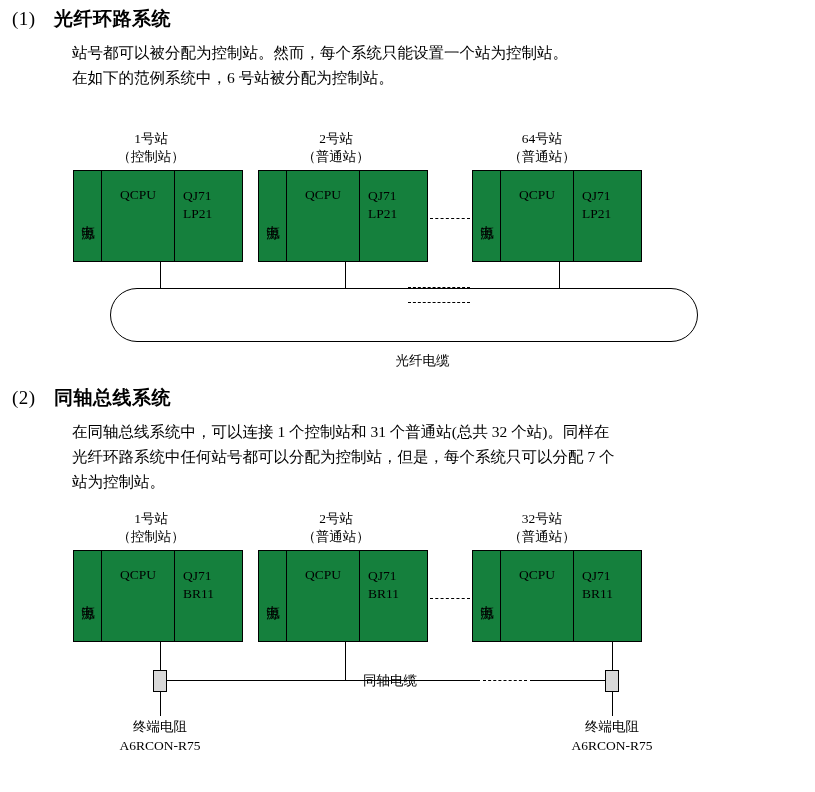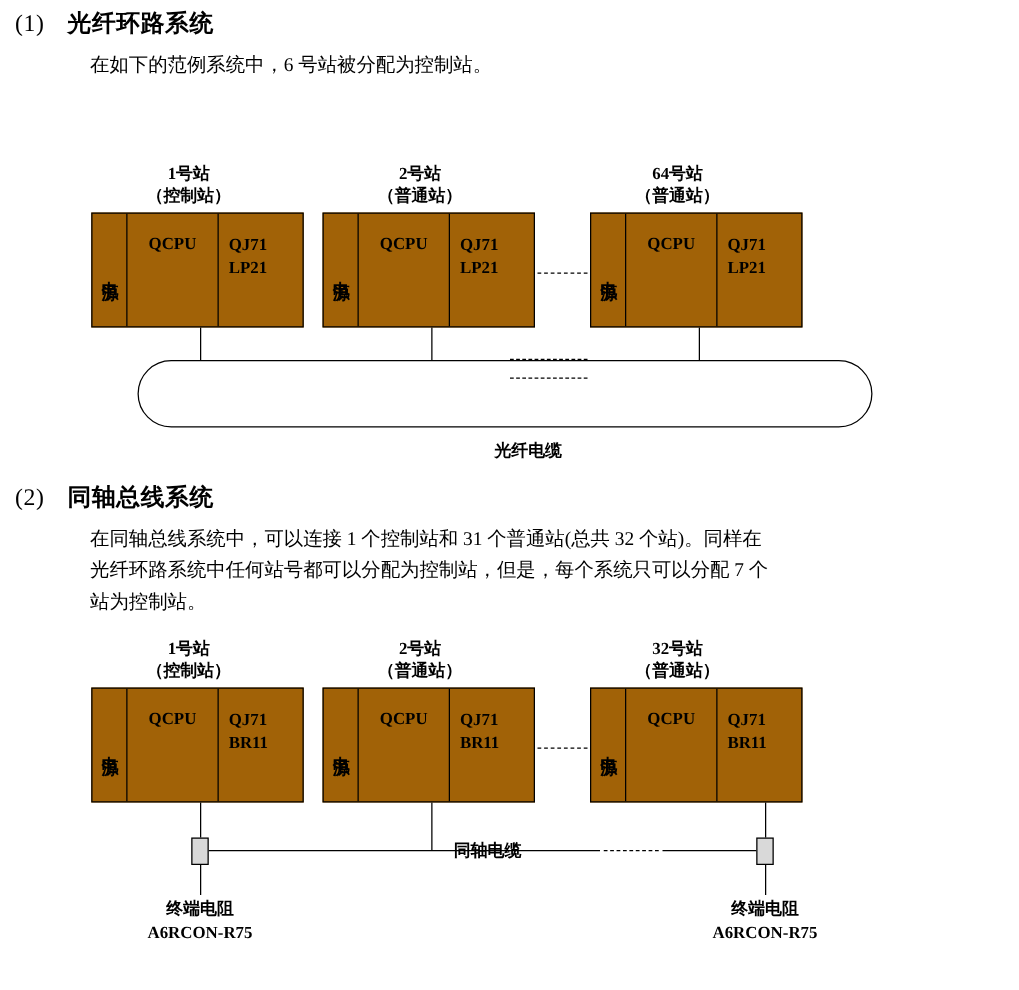--- a/index.html
+++ b/index.html
@@ -55,34 +55,33 @@
   
   .diagram {
     position: absolute;
     left: 0;
     top: 0;
     width: 815px;
   }
   .dg {
     position: relative;
     width: 723px;
-    font-weight: bold;
   }
   .label-block {
     position: absolute;
     text-align: center;
     font-size: 13.5px;
     line-height: 1.35;
     white-space: nowrap;
   }
   .rack {
     position: absolute;
     border: 1.6px solid #000;
     box-sizing: border-box;
-    background: #a16207;
+    background: #15803d;
     display: flex;
   }
   .cell {
     box-sizing: border-box;
     border-right: 1.3px solid #000;
     display: flex;
     align-items: center;
     justify-content: center;
     font-size: 13.5px;
   }
@@ -156,20 +155,21 @@
 <body>
 
 <div class="page">
 
   <div class="section" style="top:6px;">
     <div class="sec-head">
       <span class="sec-num">(1)</span>
       <span class="sec-title">光纤环路系统</span>
     </div>
     <div class="body-text">
+      <p>站号都可以被分配为控制站。然而，每个系统只能设置一个站为控制站。</p>
       <p>在如下的范例系统中，6 号站被分配为控制站。</p>
     </div>
   </div>
 
   <div class="diagram" style="top:130px;height:240px;">
     <div class="dg" style="height:240px;">
 
       <div class="label-block" style="left:105px;top:0px;width:92px;">
         <div>1号站</div>
         <div>（控制站）</div>

